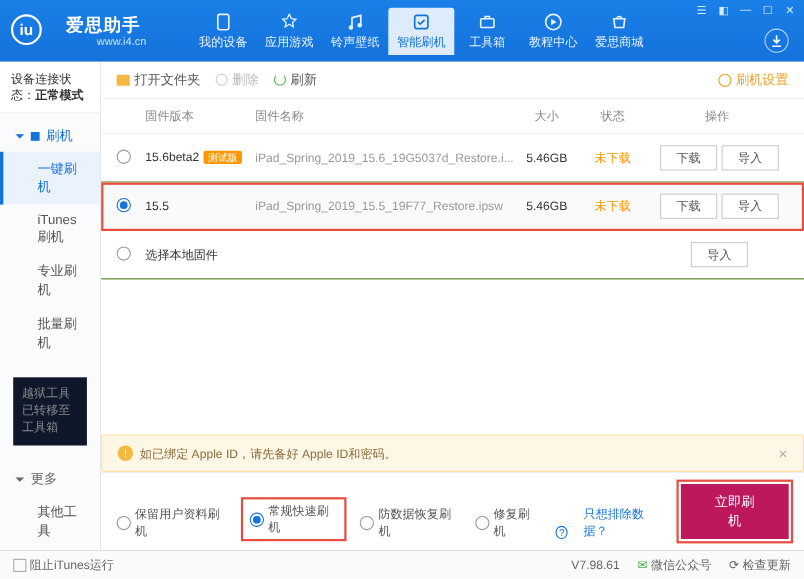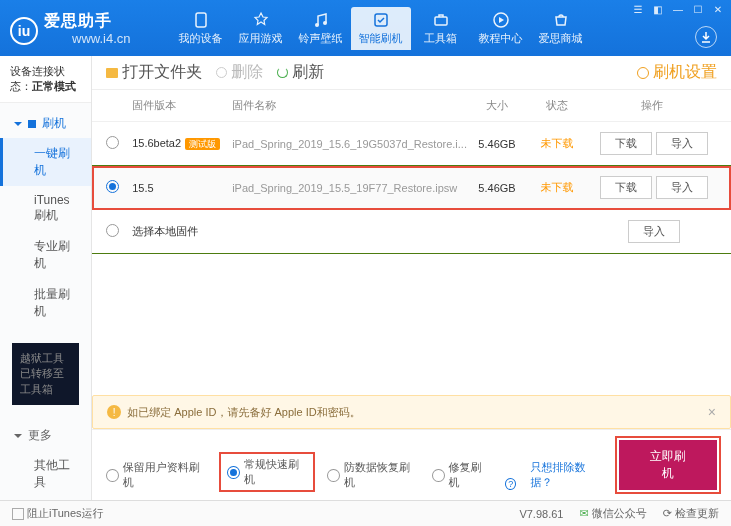--- a/index.html
+++ b/index.html
@@ -1,22 +1,22 @@
 <!DOCTYPE html>
 <html><head>
   <meta charset="utf-8">
   <style>
     * { margin: 0; padding: 0; box-sizing: border-box; }
     body { font-family: "Microsoft YaHei", sans-serif; font-size: 12px; color: #333; background: #fff; width: 731px; height: 526px; overflow: hidden; }
     
     .titlebar { height: 56px; background: linear-gradient(#1a7fe8,#1472db); display: flex; align-items: center; padding: 0 10px; color: #fff; position: relative; }
-    .logo-box { display: flex; align-items: flex-end; gap: 6px; }
+    .logo-box { display: flex; align-items: flex-start; gap: 22px; }
     .logo-circle { width: 28px; height: 28px; border: 2px solid #fff; border-radius: 50%; display: flex; align-items: center; justify-content: center; font-weight: bold; font-size: 14px; }
     .logo-text { font-size: 16px; font-weight: bold; letter-spacing: 1px; }
-    .logo-url { font-size: 13px; opacity: .8; display:block; line-height:1;padding-left:28px;}
+    .logo-url { font-size: 10px; opacity: .8; display:block; line-height:1;padding-left:28px;}
     .nav { display: flex; margin-left: 40px; gap: 0; }
     .nav-item { width: 60px; text-align: center; font-size: 11px; cursor: pointer; padding: 4px 0; opacity:.9;}
     .nav-item.active { background: rgba(255,255,255,.95); color: #1472db; border-radius: 3px 3px 0 0; }
     .nav-icon { display: block; margin: 0 auto 2px; height: 18px; }
     .win-controls { position: absolute; top: 4px; right: 6px; display: flex; gap: 6px; font-size: 10px; opacity:.85;}
     .win-controls span { cursor: pointer; width:14px; text-align:center;}
     .down-circle { position:absolute; right:14px; bottom:8px; width:22px; height:22px; border:1.5px solid rgba(255,255,255,.7); border-radius:50%; display:flex; align-items:center; justify-content:center; cursor:pointer;}
     
     .body-row { display: flex; height: 444px; }
     .sidebar { width: 150px; border-right: 1px solid #e5e5e5; display: flex; flex-direction: column; background:#fafbfc;}
@@ -27,21 +27,21 @@
     .side-head.blue { color:#1472db; }
     .tri { width:0; height:0; display:inline-block; border-top:4px solid currentColor; border-left:4px solid transparent; border-right:4px solid transparent;}
     .square { width:8px; height:8px; background:#1472db; display:inline-block;}
     .lock-ic { width:9px; height:9px; border:1px solid #999; border-radius:2px; display:inline-block; position:relative;}
     .side-item { padding: 7px 10px 7px 34px; color: #555; cursor: pointer; font-size:12px;}
     .side-item.active { background: #e9f2fd; color: #1472db; border-left: 3px solid #1472db; padding-left:31px;}
     .side-note { margin: 4px 12px; padding: 8px; background:#0f172a; color:#888; font-size:11px; line-height:1.4;}
     .chk { width:12px; height:12px; border:1px solid #aaa; display:inline-block; vertical-align:middle; margin-right:3px;}
     
     .main { flex:1; display:flex; flex-direction:column; background:#fff;}
-    .toolbar { height:34px; display:flex; align-items:center; padding:0 14px; gap:14px; border-bottom:1px solid #eee; font-size:16px;}
+    .toolbar { height:34px; display:flex; align-items:center; padding:0 14px; gap:14px; border-bottom:1px solid #eee; font-size:12px;}
     .tool-btn { display:flex; align-items:center; gap:4px; cursor:pointer; color:#555;}
     .tool-btn.orange { color:#f0a020;}
     .folder-ic { width:12px; height:10px; background:#f5b942; display:inline-block; border-radius:1px;}
     .refresh-ic { width:11px; height:11px; border:1.5px solid #4caf50; border-radius:50%; border-top-color:transparent; display:inline-block;}
     .spacer { flex:1; }
     .gear-ic { width:12px; height:12px; border:1.5px solid #f0a020; border-radius:50%; display:inline-block;}
     
     .table-head { display:flex; padding:8px 14px; color:#888; font-size:11px; border-bottom:1px solid #f0f0f0;}
     .col-radio { width:26px;}
     .col-ver { width:100px;}

